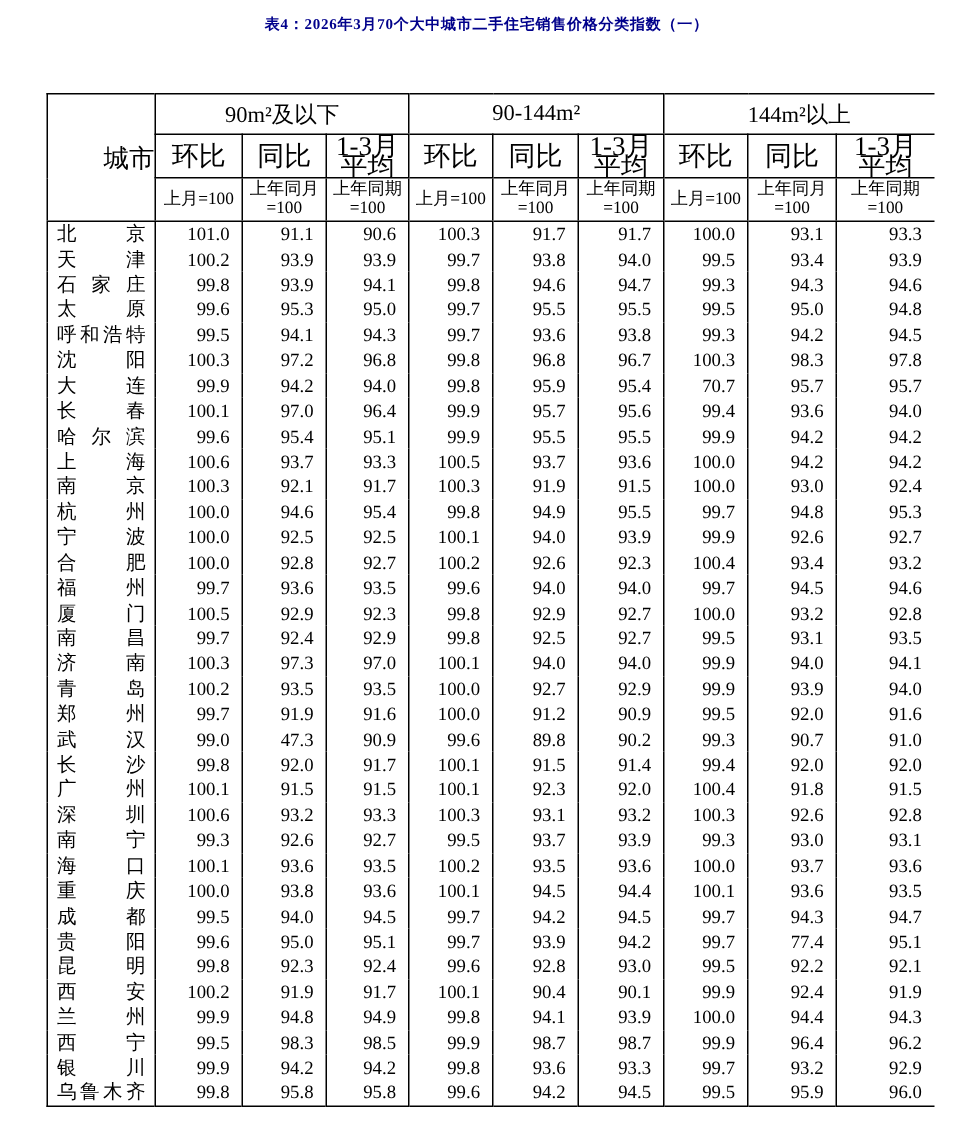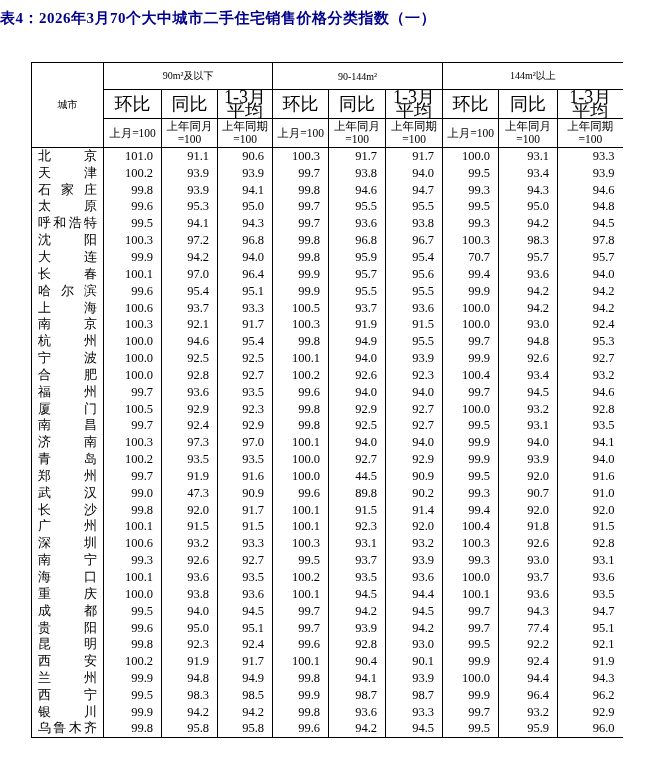--- a/index.html
+++ b/index.html
@@ -7,22 +7,22 @@
     width: 649px; height: 758px;
     background: #ffffff;
     position: relative;
     overflow: hidden;
     font-family: "Liberation Serif", "DejaVu Serif", serif;
     color: #000000;
   }
   .title {
     position: absolute;
     top: 9px; left: 0; width: 649px;
-    text-align: left;
-    font-size: 15px;
+    text-align: center;
+    font-size: 10px;
     font-weight: bold;
     color: #00008B;
     letter-spacing: 0.5px;
   }
   .table-wrap {
     position: absolute;
     top: 62px; left: 31px;
   }
   table {
     border-collapse: collapse;
@@ -38,24 +38,25 @@
   }
   thead th {
     font-weight: normal;
     border-left: 1px solid #000;
     border-bottom: 1px solid #000;
     text-align: center;
     vertical-align: middle;
   }
   th.city-hdr {
     border-left: none;
-    font-size: 10px;
+    font-size: 17px;
+    text-align: right;
   }
   th.grp {
-    font-size: 10px;
+    font-size: 15px;
     height: 26px;
   }
   th.sub {
     font-size: 18px;
     height: 28px;
     white-space: pre-line;
     line-height: 14px;
   }
   th.base {
     font-size: 11.5px;
@@ -409,21 +410,21 @@
           <td class="val">94.0</td>
         </tr>
         <tr>
           <td class="city">
             <div class="city-inner">郑州</div>
           </td>
           <td class="val">99.7</td>
           <td class="val">91.9</td>
           <td class="val">91.6</td>
           <td class="val">100.0</td>
-          <td class="val">44.5</td>
+          <td class="val">91.2</td>
           <td class="val">90.9</td>
           <td class="val">99.5</td>
           <td class="val">92.0</td>
           <td class="val">91.6</td>
         </tr>
         <tr>
           <td class="city">
             <div class="city-inner">武汉</div>
           </td>
           <td class="val">99.0</td>

